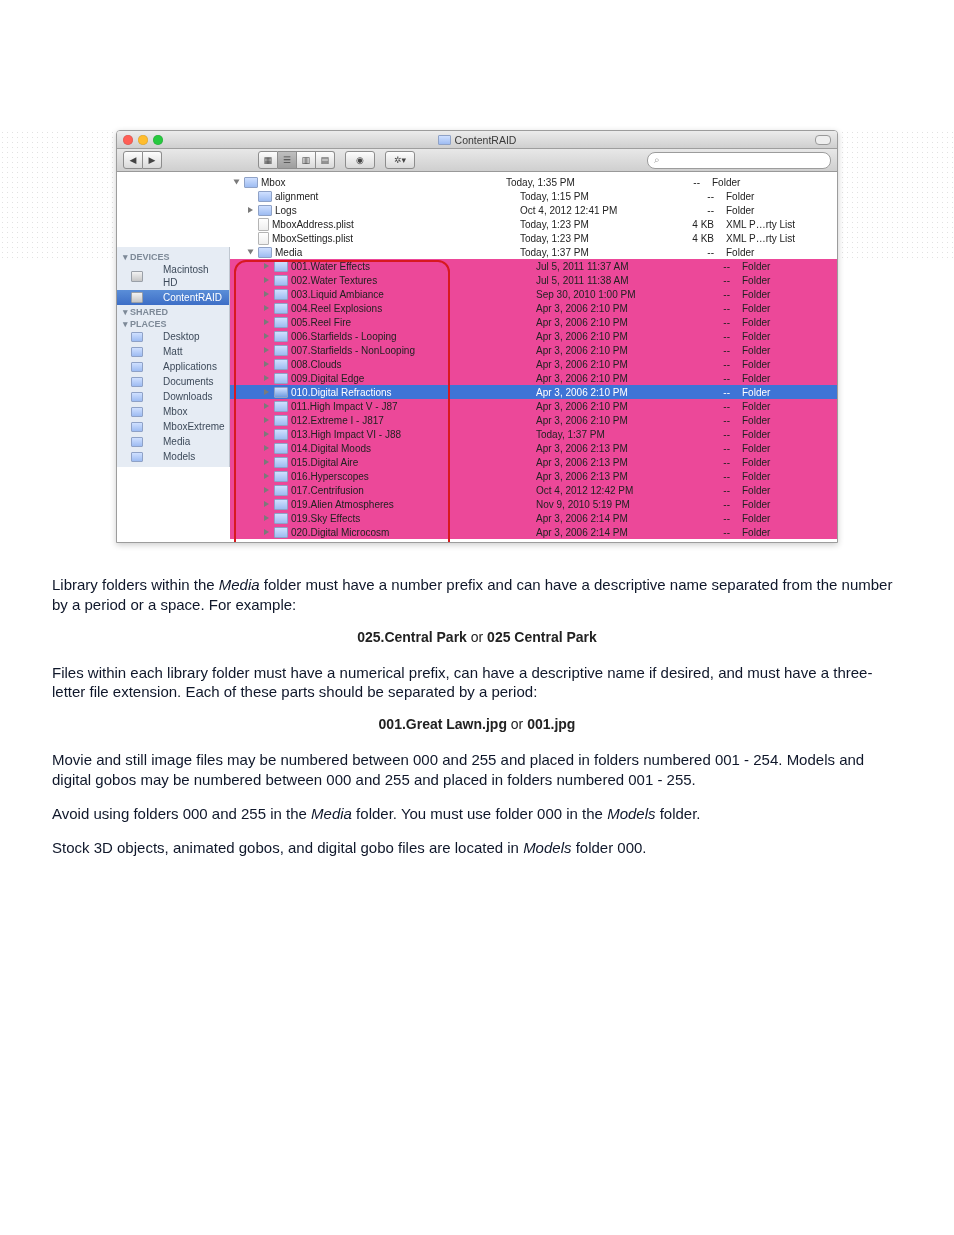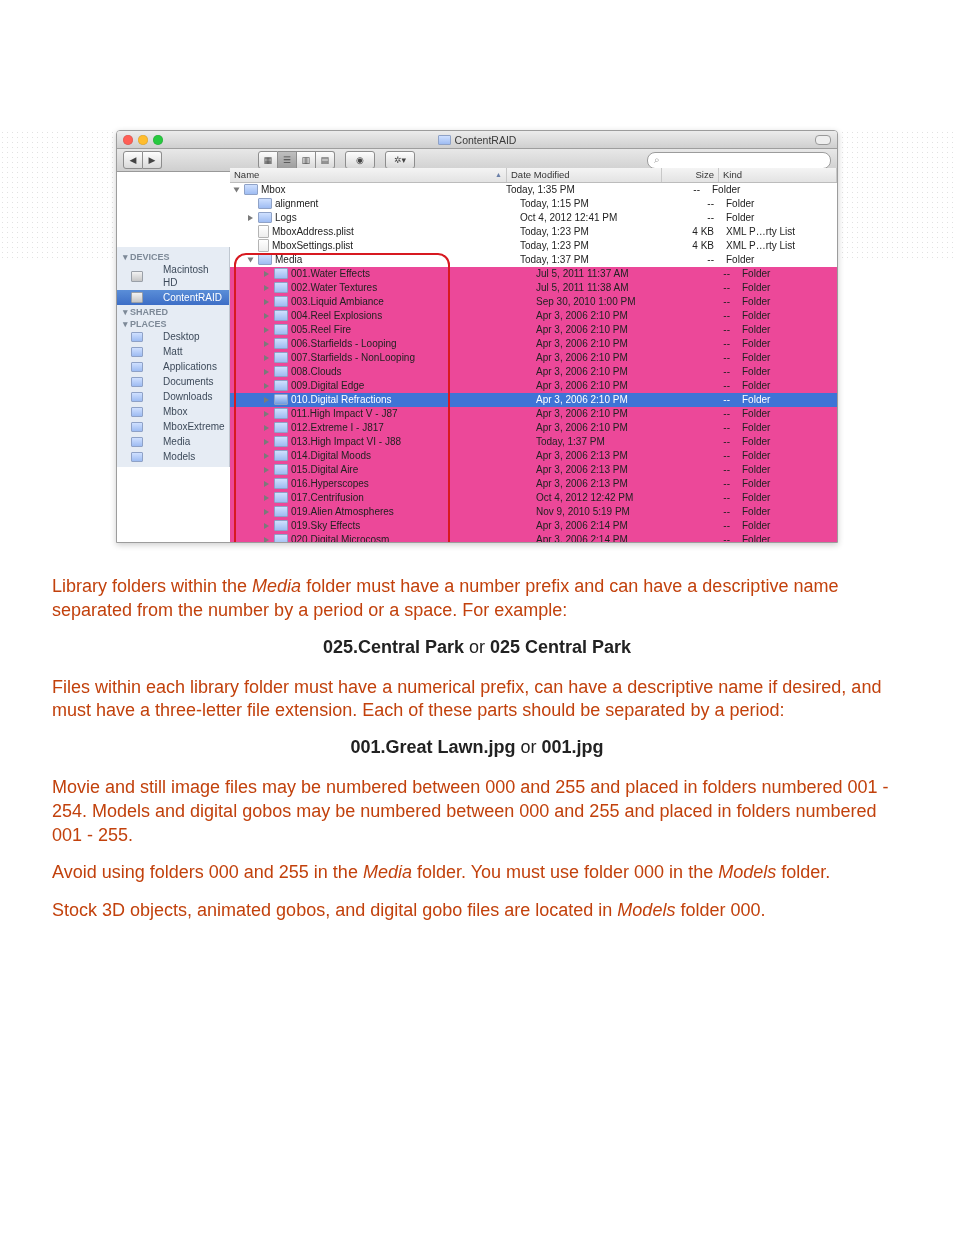--- a/index.html
+++ b/index.html
@@ -45,22 +45,22 @@
   .row.hl{background:#ec4899;} .row.sel{background:#3e74d6;color:#fff;}
   .row.sel .fold{background:linear-gradient(#cfe0ff,#6f9be0);}
   .disc{width:0;height:0;border-left:5px solid #7a7a7a;border-top:3px solid transparent;border-bottom:3px solid transparent;margin-right:2px;}
   .disc.open{transform:rotate(90deg);}
   .fold{width:12px;height:9px;border:1px solid #b89a5f;border-radius:1px;background:linear-gradient(#ffe6b6,#f0c679);flex:none;}
   .fold.blue{border-color:#8fa2c7;background:linear-gradient(#cfe0ff,#9ebcf2);}
   .indent-1{padding-left:18px!important;} .indent-2{padding-left:34px!important;}
   .status{height:15px;background:linear-gradient(#f0f0f0,#d8d8d8);border-top:1px solid #b3b3b3;font-size:9.5px;text-align:center;color:#565656;line-height:15px;}
   .annot{position:absolute;border:2px solid #d71920;border-radius:12px;pointer-events:none;}
   
-  .para{font-size:18px;line-height:1.32;margin:0 0 14px 0;color:#c2410c;}
-  .center{text-align:center;font-size:18px;font-weight:bold;margin:0 0 18px 0;}
+  .para{font-size:15px;line-height:1.32;margin:0 0 14px 0;color:#0f172a;}
+  .center{text-align:center;font-size:14px;font-weight:bold;margin:0 0 18px 0;}
   .em{font-style:italic;}
   .norm{font-weight:normal;}
 </style>
 </head>
 <body>
 
 <div class="page">
   <div class="bg-dots"></div>
 
   <div class="finder">
@@ -143,35 +143,20 @@
           <div class="sb-item">
             <span class="ficon"></span>
             <span>Media</span>
           </div>
           <div class="sb-item">
             <span class="ficon"></span>
             <span>Models</span>
           </div>
         </div>
       <div class="main">
-        <div class="columns">
-          <div class="col n">
-              <span>Name</span>
-              <span class="sort-ind">▲</span>
-            </div>
-          <div class="col d">
-              <span>Date Modified</span>
-            </div>
-          <div class="col s">
-              <span>Size</span>
-            </div>
-          <div class="col k">
-              <span>Kind</span>
-            </div>
-        </div>
         <div class="rows" id="rows">
             <div class="row">
               <div class="n indent-0">
                 <span class="disc open"></span>
                 <span class="fold blue"></span>
                 <span>Mbox</span>
               </div>
               <div class="d">Today, 1:35 PM</div>
               <div class="s">--</div>
               <div class="k">Folder</div>

